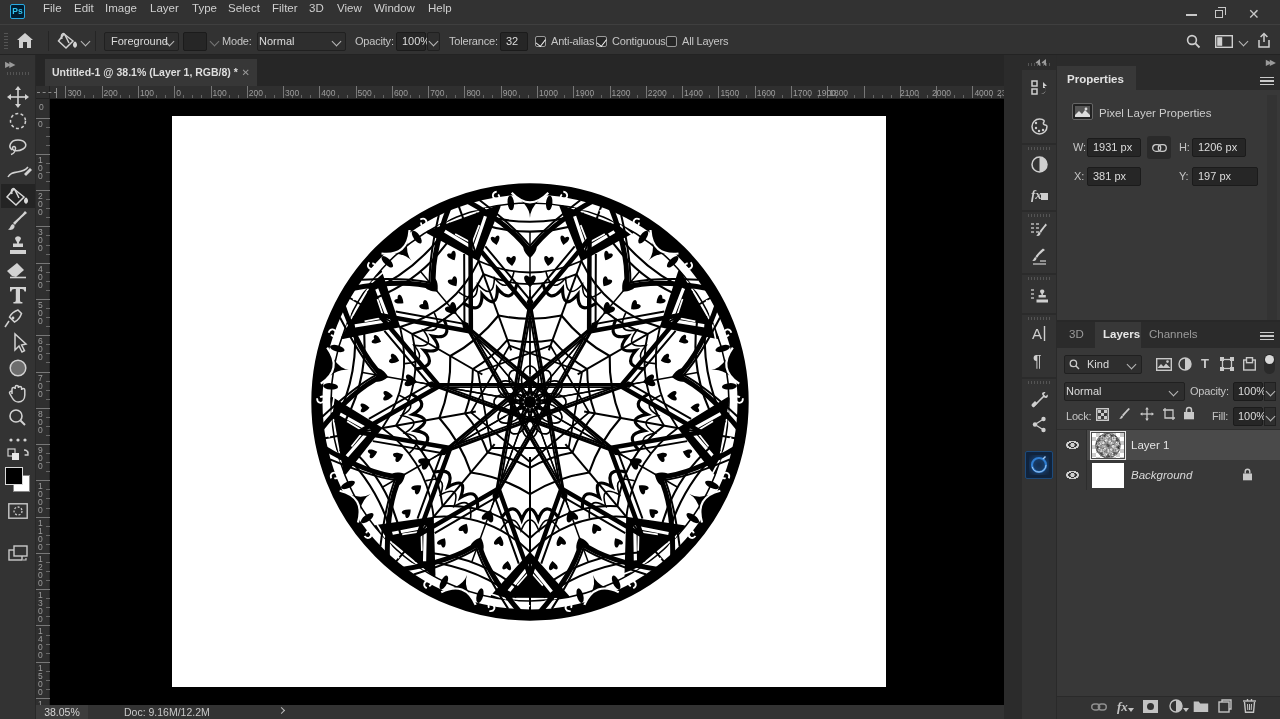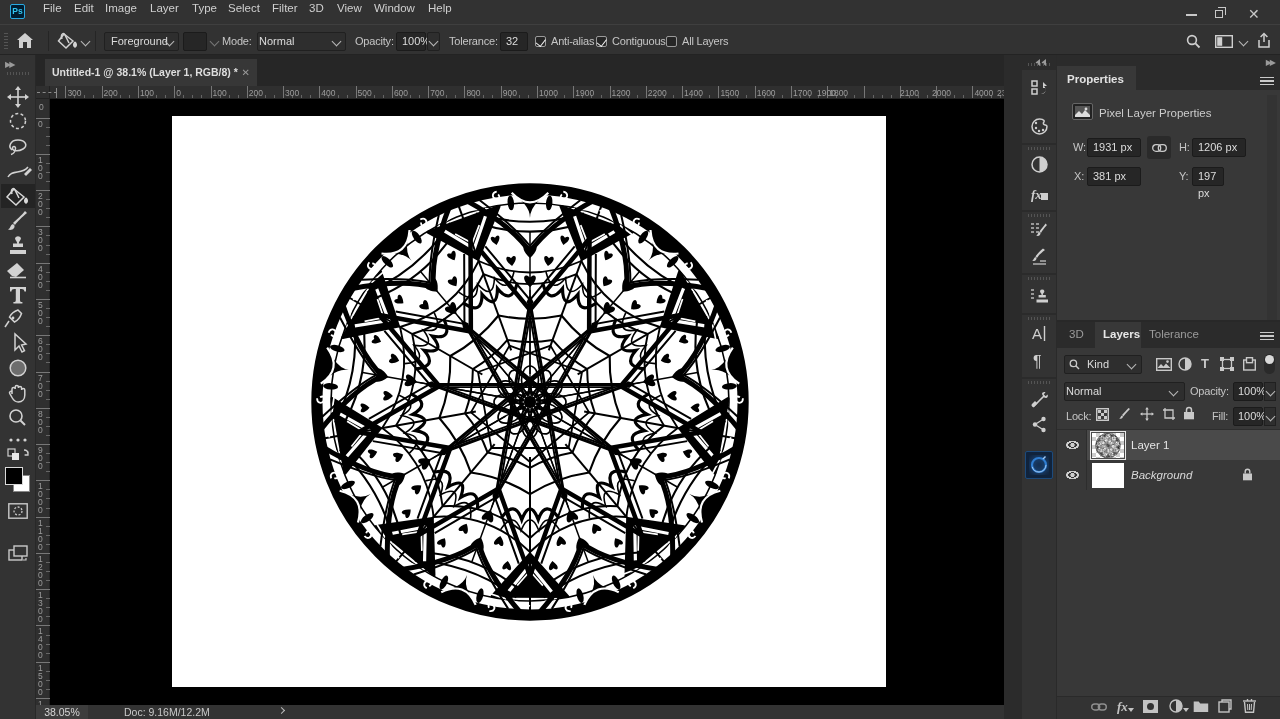--- a/index.html
+++ b/index.html
@@ -702,27 +702,27 @@
       <g fill="none" stroke="#c9c9c9" stroke-width="1.3">
         <rect x="0.7" y="0.7" width="8" height="6.6" rx="3.3"></rect>
         <rect x="6.3" y="0.7" width="8" height="6.6" rx="3.3"></rect>
       </g>
     </svg>
     <div class="lbl" style="left:122px;top:86px">H:</div>
     <div class="field" style="left:135px;top:83px;width:54px;height:19px">1206 px</div>
     <div class="lbl" style="left:17px;top:115px">X:</div>
     <div class="field" style="left:30px;top:112px;width:54px;height:19px">381 px</div>
     <div class="lbl" style="left:122px;top:115px">Y:</div>
-    <div class="field" style="left:135px;top:112px;width:32px;height:19px">197 px</div>
+    <div class="field" style="left:135px;top:112px;width:66px;height:19px">197 px</div>
     <div class="abs" style="left:210px;top:40px;width:10px;height:225px;background:#333"></div>
     <div class="ptabbar" style="top:265px;height:28px;border-top:2px solid #282828"></div>
     <div class="abs" style="left:38px;top:267px;width:46px;height:26px;background:#383838"></div>
     <div class="abs" style="left:12px;top:273px;font-size:11.5px;color:#9b9b9b">3D</div>
     <div class="abs" style="left:46px;top:273px;font-size:11.5px;font-weight:bold;color:#e8e8e8">Layers</div>
-    <div class="abs" style="left:92px;top:273px;font-size:11.5px;color:#9b9b9b">Tolerance</div>
+    <div class="abs" style="left:92px;top:273px;font-size:11.5px;color:#9b9b9b">Channels</div>
     <div class="hamb" style="left:203px;top:277px"></div>
     <div class="drop" style="left:7px;top:300px;width:78px;height:19px;padding-left:22px">Kind</div>
     <svg class="abs" style="left:12px;top:304px" width="11" height="11" viewBox="0 0 11 11">
       <circle cx="4.4" cy="4.4" r="3.2" fill="none" stroke="#c9c9c9" stroke-width="1.3"></circle>
       <line x1="6.8" y1="6.8" x2="10" y2="10" stroke="#c9c9c9" stroke-width="1.4"></line>
     </svg>
     <div class="chev" style="left:71px;top:306px"></div>
     <svg class="abs" style="left:99px;top:303px" width="16" height="13" viewBox="0 0 16 13">
       <rect x="0.7" y="0.7" width="14.6" height="11.6" fill="none" stroke="#c9c9c9" stroke-width="1.4"></rect>
       <path d="M1.5 10 L5 6 L7.5 8.6 L10 5.4 L14.5 10 Z" fill="#c9c9c9"></path>

